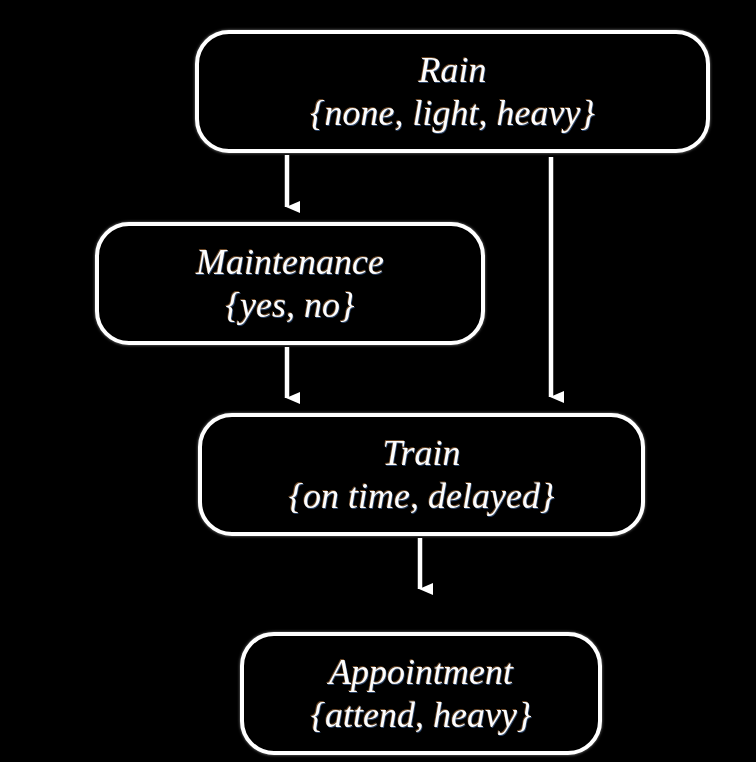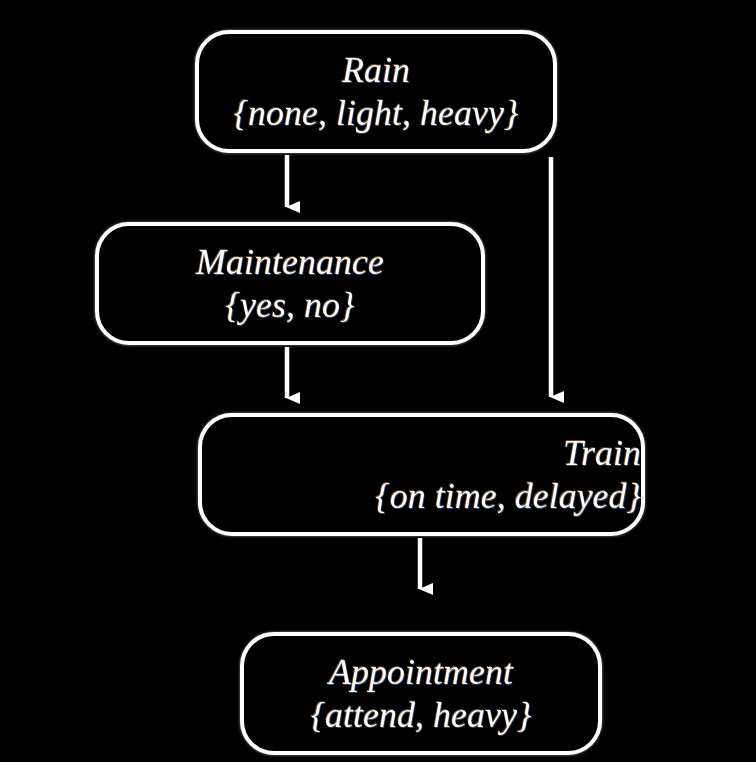--- a/index.html
+++ b/index.html
@@ -43,23 +43,23 @@
     font-weight: 400;
     line-height: 1.08;
     white-space: nowrap;
     text-shadow:
       -0.8px -0.8px 0.6px rgba(255,170,90,0.40),
        0.8px  0.8px 0.6px rgba(110,170,255,0.40);
   }
   .node-title { font-size: 36px; }
   .node-states { font-size: 36px; margin-top: 4px; }
 
-  #node-rain        { left: 195px; top:  30px; width: 362px; height: 123px; }
+  #node-rain        { left: 195px; top:  30px; width: 515px; height: 123px; }
   #node-maintenance { left:  95px; top: 222px; width: 390px; height: 123px; text-align: right; }
-  #node-train       { left: 198px; top: 413px; width: 447px; height: 123px; align-items: flex-end; }
+  #node-train       { left: 198px; top: 413px; width: 447px; height: 123px; }
   #node-appointment { left: 240px; top: 604px; width: 362px; height: 123px; margin-top: 28px; }
 </style>
 </head>
 <body>
 
 <div id="canvas">
 
   <svg id="edge-layer" viewBox="0 0 756 762" width="756" height="762" aria-hidden="true">
     <defs>
       <marker id="arrowhead" viewBox="0 0 12 14" refX="6" refY="13" markerWidth="12" markerHeight="14" orient="auto" markerUnits="userSpaceOnUse">

